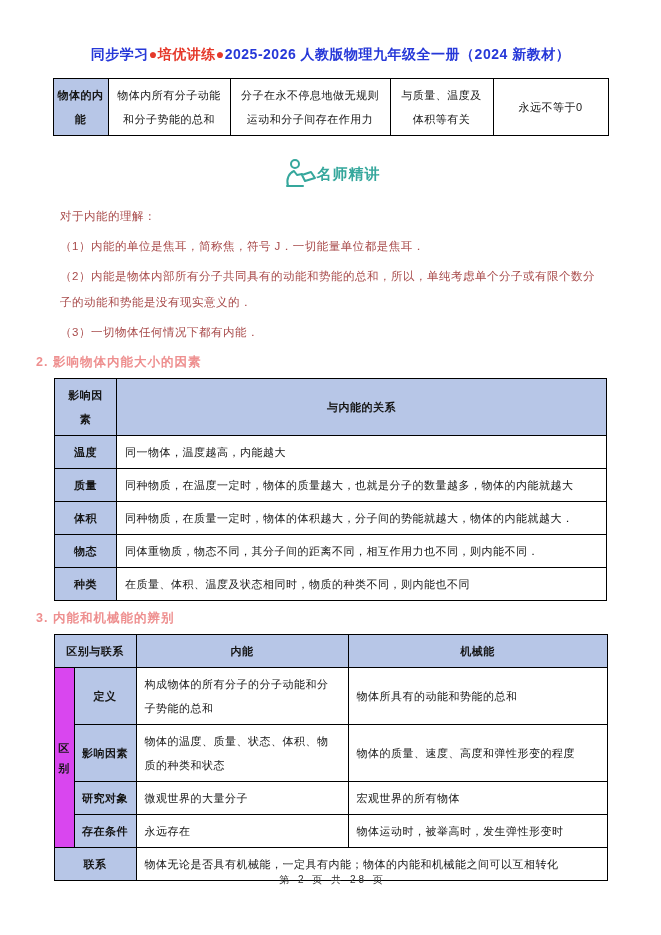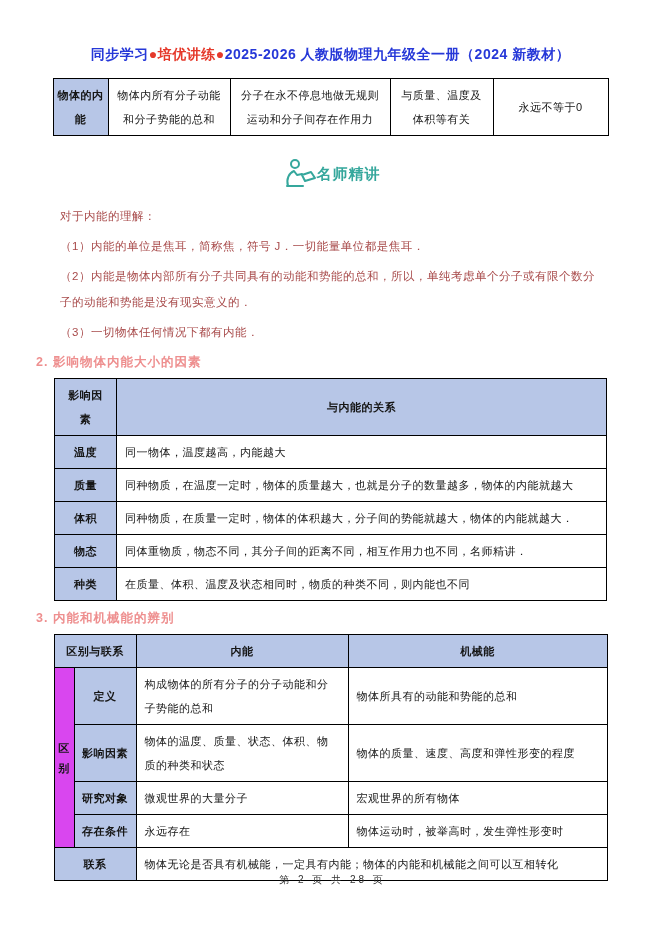--- a/index.html
+++ b/index.html
@@ -122,21 +122,21 @@
     <tr>
       <td class="lbl">质量</td>
       <td>同种物质，在温度一定时，物体的质量越大，也就是分子的数量越多，物体的内能就越大</td>
     </tr>
     <tr>
       <td class="lbl">体积</td>
       <td>同种物质，在质量一定时，物体的体积越大，分子间的势能就越大，物体的内能就越大．</td>
     </tr>
     <tr>
       <td class="lbl">物态</td>
-      <td>同体重物质，物态不同，其分子间的距离不同，相互作用力也不同，名师精讲．</td>
+      <td>同体重物质，物态不同，其分子间的距离不同，相互作用力也不同，则内能不同．</td>
     </tr>
     <tr>
       <td class="lbl">种类</td>
       <td>在质量、体积、温度及状态相同时，物质的种类不同，则内能也不同</td>
     </tr>
   </tbody>
     </table>
 
   <div class="sec-heading">3. 内能和机械能的辨别</div>
 

